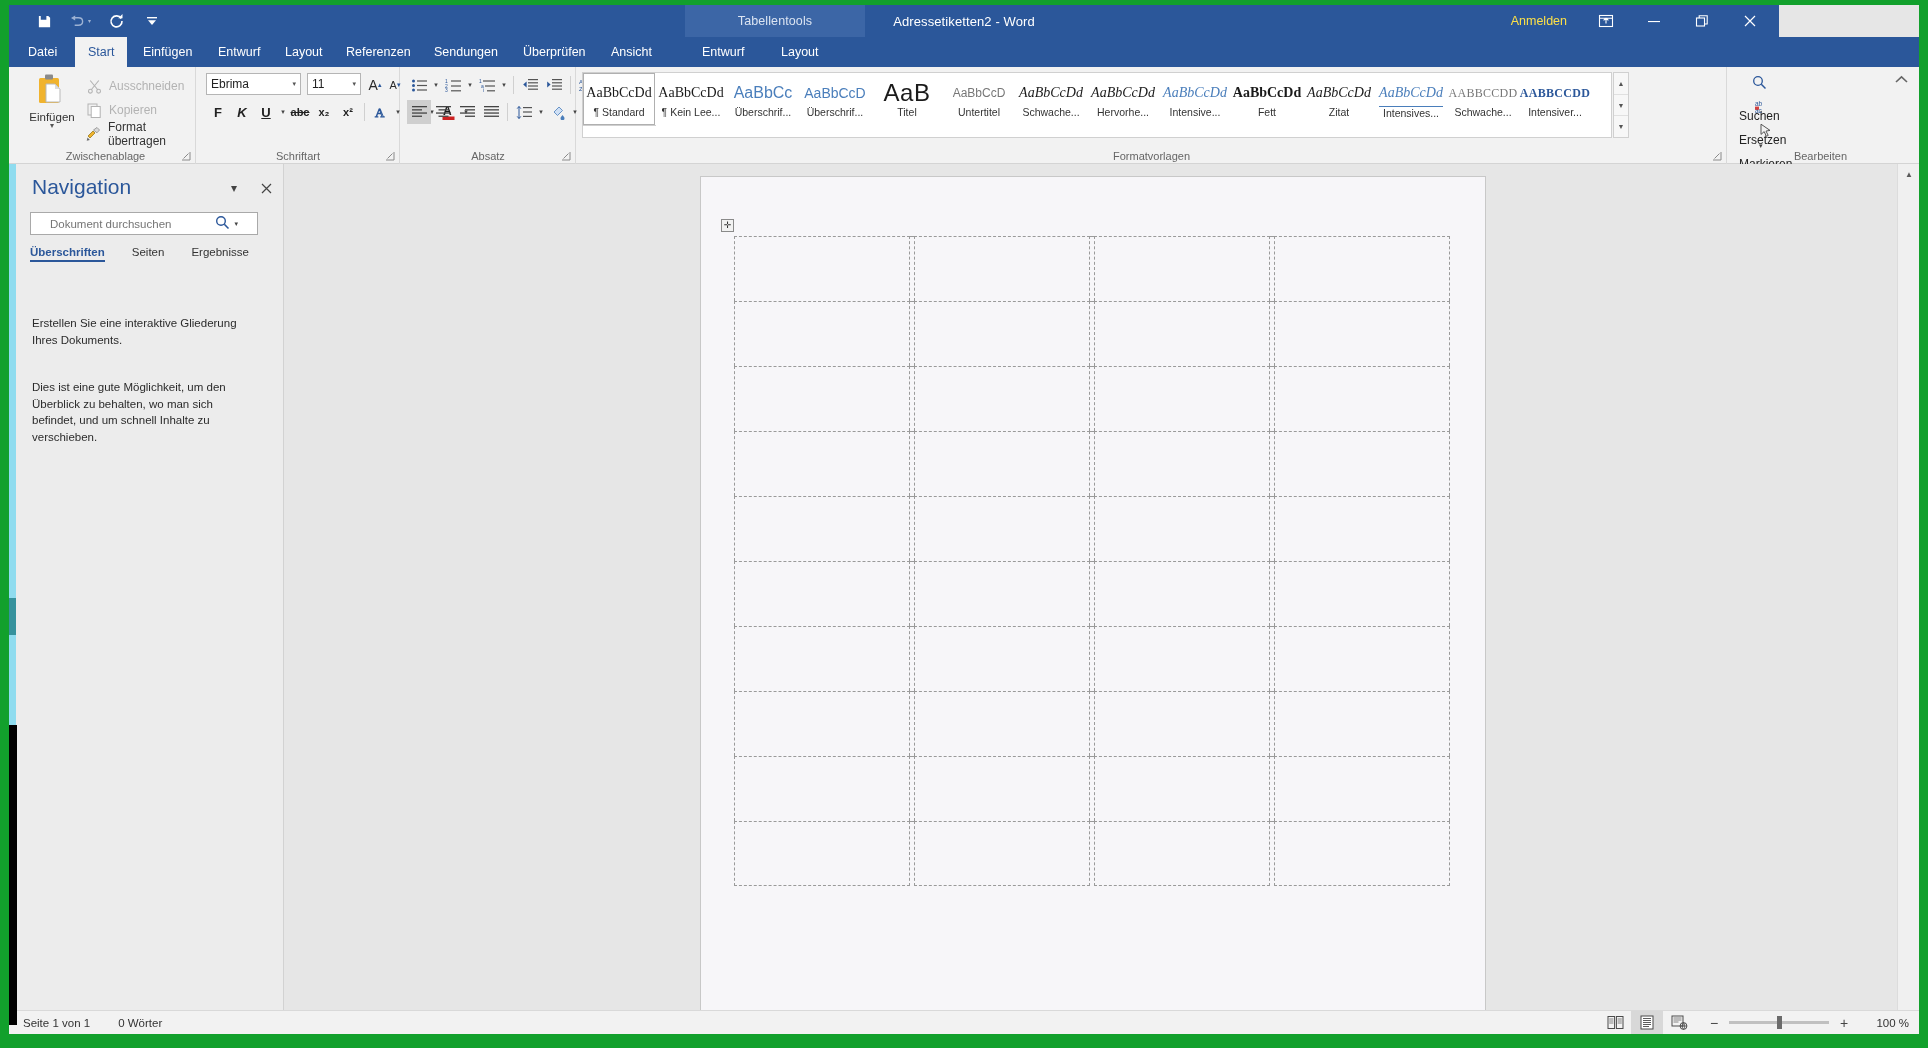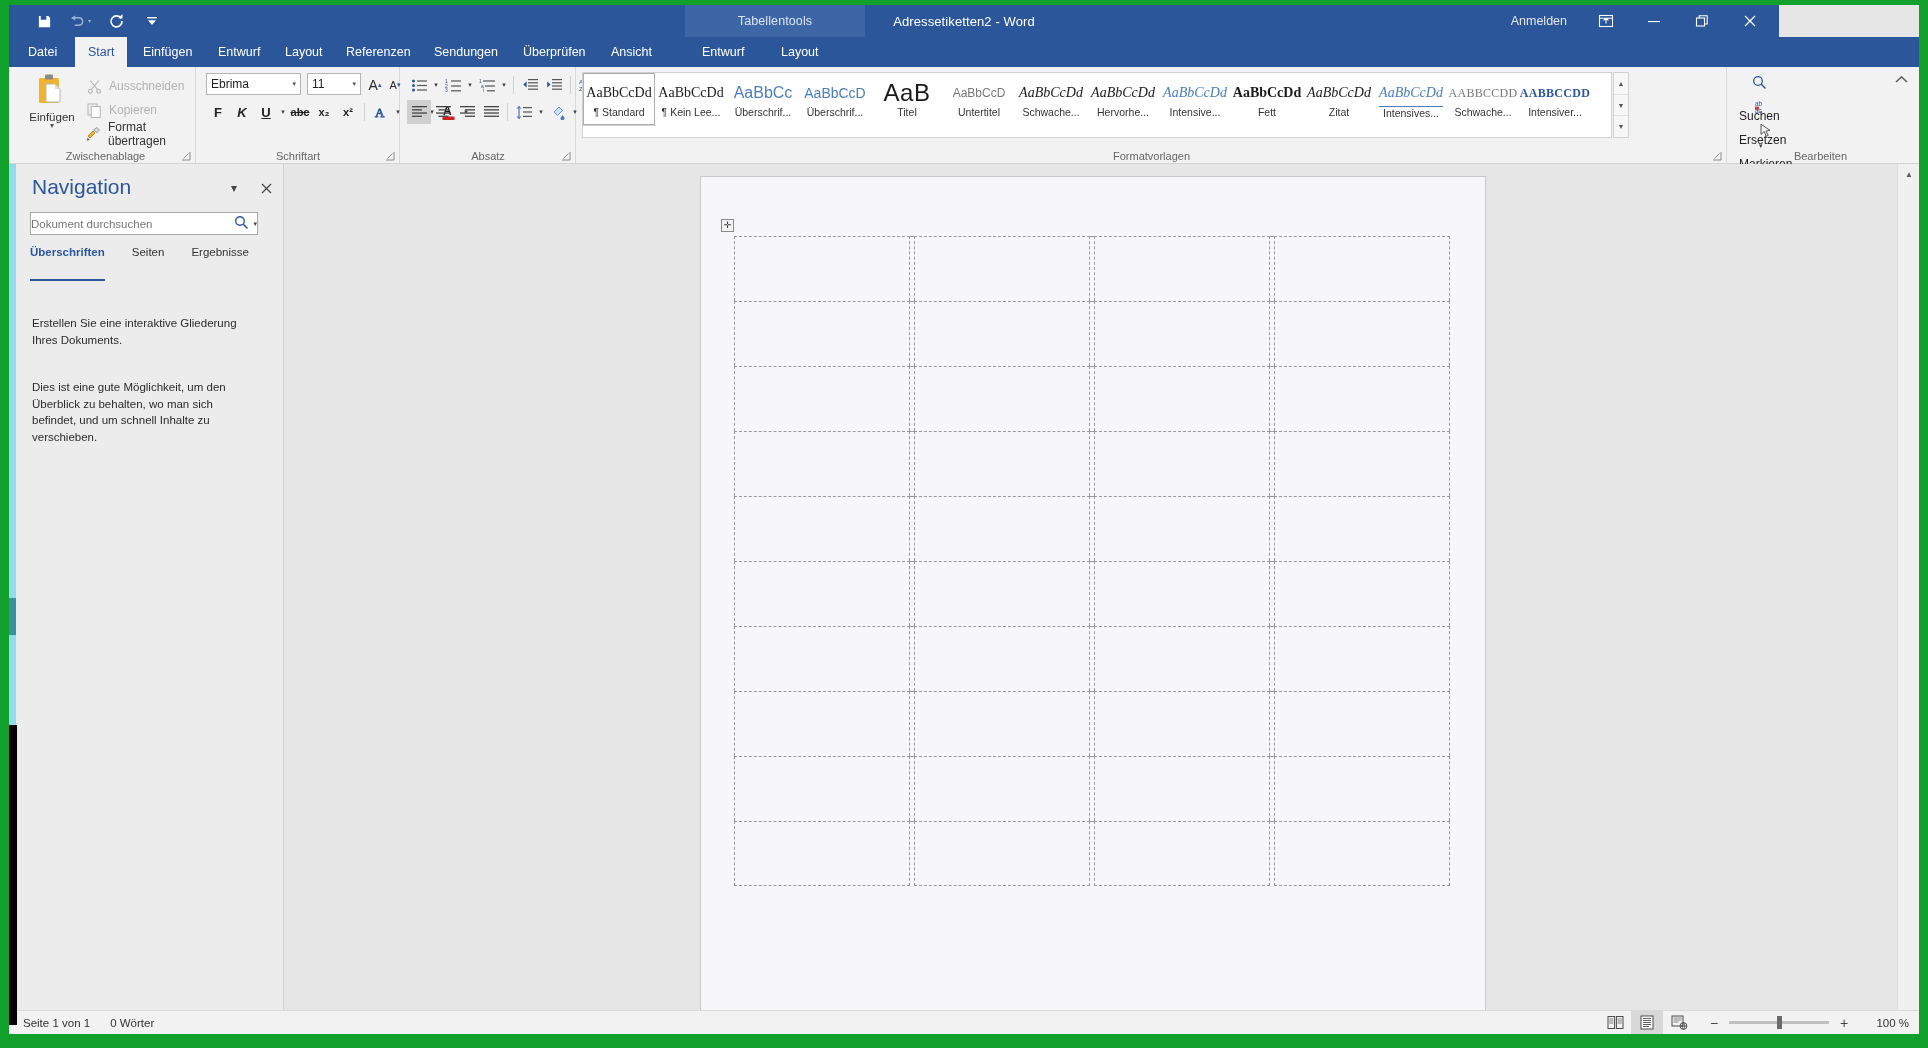--- a/index.html
+++ b/index.html
@@ -77,21 +77,21 @@
     position: absolute; left: 0; top: 0; width: 1910px; height: 32px;
     display: flex; align-items: center; justify-content: center;
     font-size: 13px; letter-spacing: .1px;
     pointer-events: none;
   }
   .win-right {
     position: absolute; right: 6px; top: 0; height: 32px;
     display: flex; align-items: center; gap: 2px;
   }
   .signin {
-    font-size: 12.5px; color: #e5e5e5; padding: 10px 14px; height: 32px;
+    font-size: 12.5px; color: #fde047; padding: 10px 14px; height: 32px;
     display: flex; align-items: center;
   }
   .win-btn {
     width: 46px; height: 32px; display: flex;
     align-items: center; justify-content: center;
     color: #fff; font-size: 13px;
   }
   .win-btn svg { display:block; }
 
   
@@ -259,34 +259,34 @@
   }
   .nav-hdr-btn {
     position: absolute; top: 14px; width: 20px; height: 20px;
     display: flex; align-items: center; justify-content: center;
     color: #444; font-size: 12px;
   }
   .nav-search {
     position: absolute; left: 14px; top: 48px;
     width: 228px; height: 23px;
     background: #fff; border: 1px solid #a9a9a9;
-    display: flex; align-items: center; padding: 0 0;
+    display: flex; align-items: center; padding: 0 19px;
   }
   .nav-search input {
     flex: 1; border: none; outline: none; font-size: 11.5px;
     color: #6e6e6e; font-family: "Liberation Sans", sans-serif;
     background: transparent;
   }
   .nav-search .mag { color: #2b579a; font-size: 13px; }
   .nav-search .dd { font-size: 7px; color: #444; margin-left: 4px; }
   .nav-tabs {
     position: absolute; left: 14px; top: 82px;
     display: flex; gap: 27px; font-size: 11.5px;
   }
-  .nav-tab { color: #333; padding-bottom: 21px; }
+  .nav-tab { color: #333; padding-bottom: 2px; }
   .nav-tab.active { color: #2b579a; font-weight: bold; border-bottom: 2px solid #2b579a; }
   .nav-body {
     position: absolute; left: 16px; top: 120px; width: 224px;
     font-size: 11.5px; color: #2b2b2b; line-height: 16.5px;
   }
   .nav-body p { margin-bottom: 14px; margin-top: 31px; }
 
   
   .docarea {
     position: absolute; left: 276px; top: 159px;
@@ -344,21 +344,21 @@
     position: absolute; left: 2px; top: 22px;
     width: 18px; height: 0px; background: #cdcdcd;
   }
 
   
   .statusbar {
     position: absolute; left: 0; bottom: 0; width: 1910px; height: 24px;
     background: #f2f2f2; border-top: 1px solid #d9d9d9;
     display: flex; align-items: center;
   }
-  .sb-left { display: flex; align-items: center; gap: 20px; margin-left: 14px; }
+  .sb-left { display: flex; align-items: center; gap: 28px; margin-left: 14px; }
   .sb-item { font-size: 11.5px; color: #333; }
   .sb-right {
     position: absolute; right: 10px; display: flex;
     align-items: center; gap: 0;
   }
   .view-btn {
     width: 32px; height: 24px; display: flex;
     align-items: center; justify-content: center; color: #4a4a4a;
   }
   .view-btn.active { background: #d8d8d8; }

